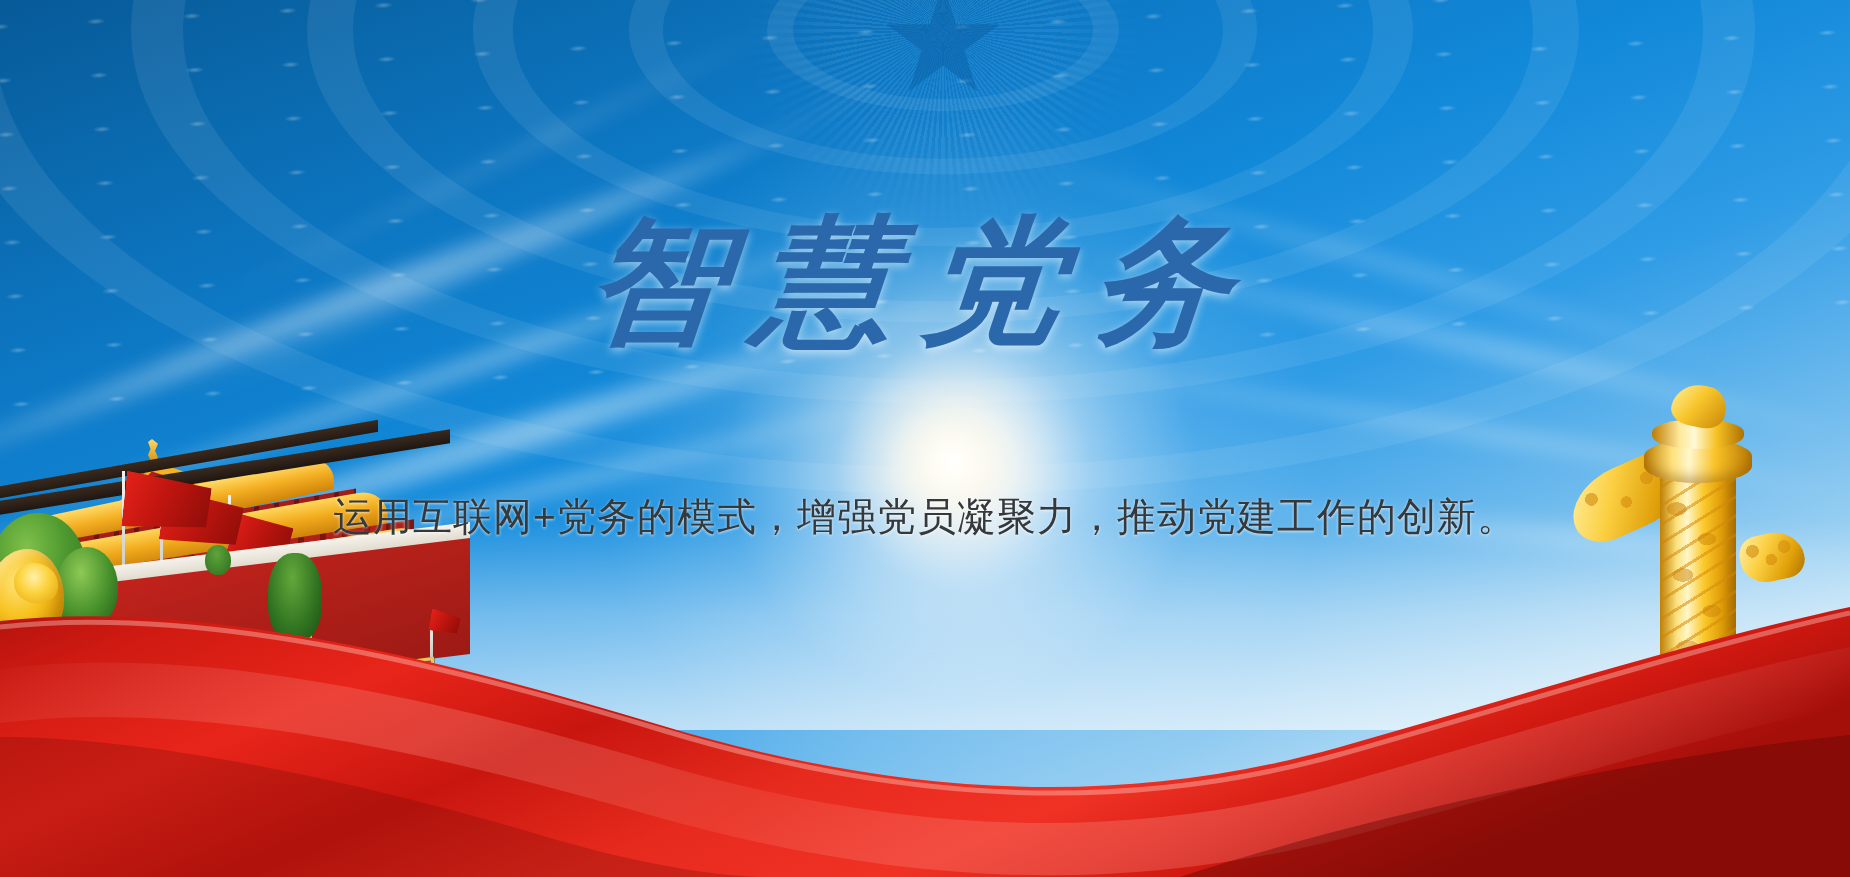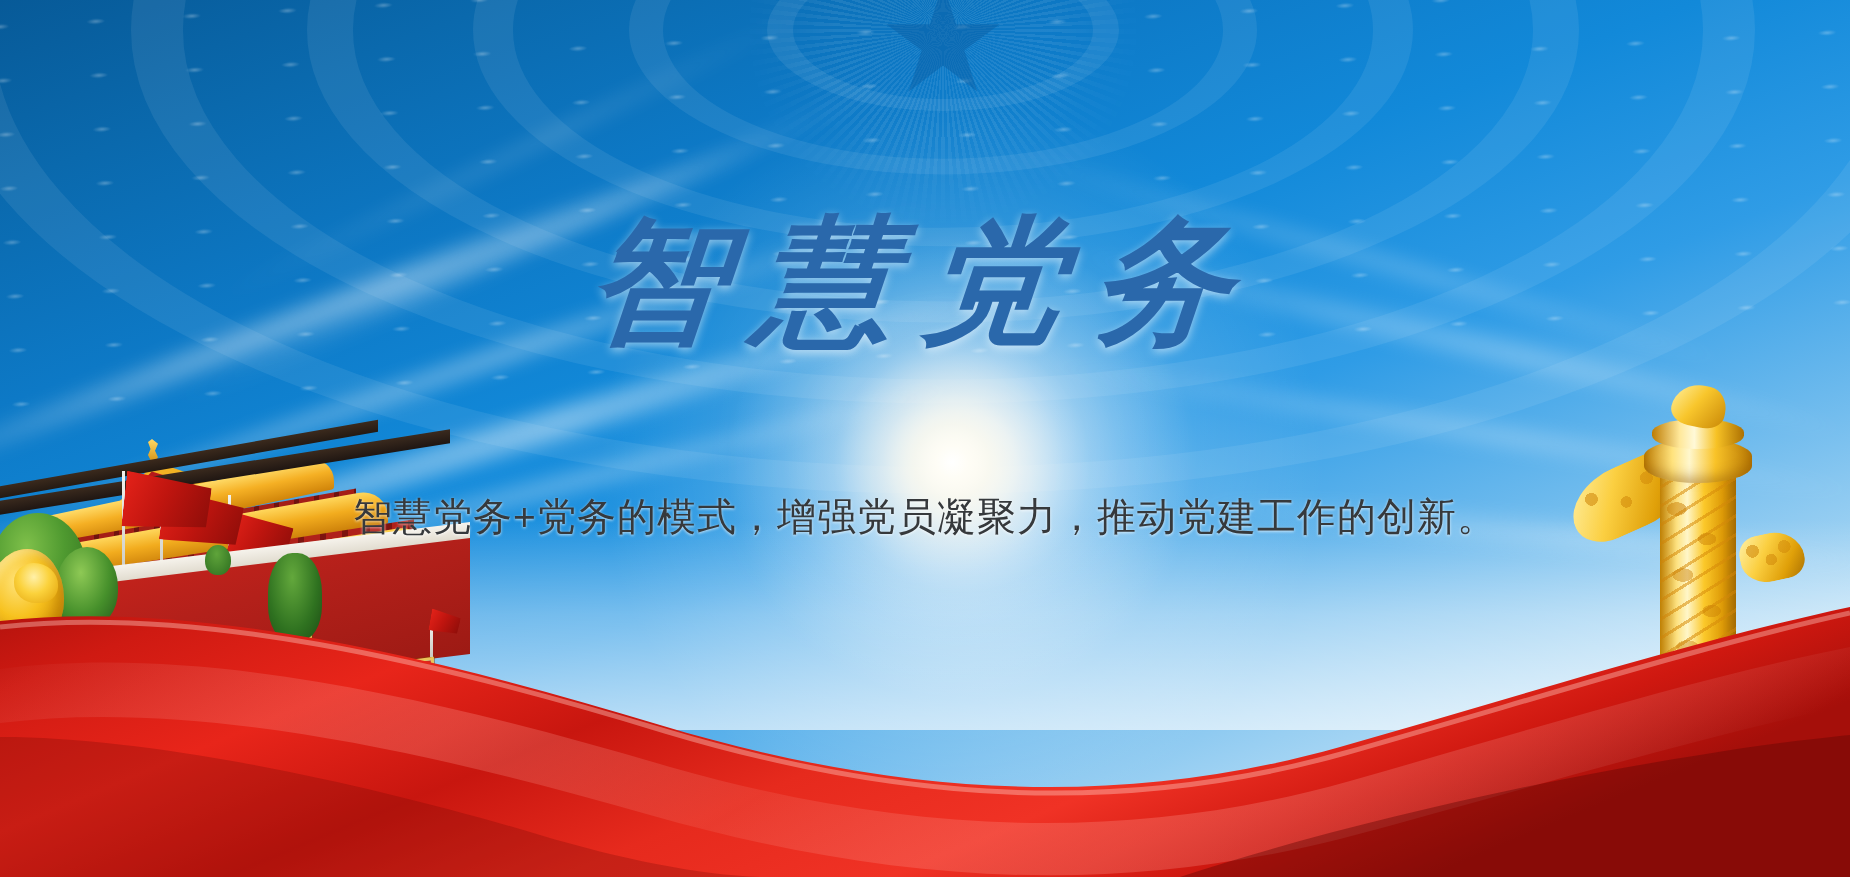--- a/index.html
+++ b/index.html
@@ -654,21 +654,21 @@
     <div class="hb-wing-r hb-wing"></div>
     <div class="hb-shaft"></div>
     <div class="hb-cap"></div>
     <div class="hb-cap2"></div>
     <div class="hb-top"></div>
   </div>
 
   <div class="sunglow"></div>
 
   <div class="title">智慧党务</div>
-  <div class="subtitle">智慧党务+党务的模式，增强党员凝聚力，推动党建工作的创新。</div>
+  <div class="subtitle">运用互联网+党务的模式，增强党员凝聚力，推动党建工作的创新。</div>
 
   <div class="ribbon">
     <svg viewBox="0 0 1850 300" preserveAspectRatio="none" xmlns="http://www.w3.org/2000/svg">
       <defs>
         <linearGradient id="silkA" x1="0" y1="0" x2="1" y2="0.35">
           <stop offset="0%" stop-color="#b3120d"></stop>
           <stop offset="10%" stop-color="#cf1a12"></stop>
           <stop offset="26%" stop-color="#e8251a"></stop>
           <stop offset="42%" stop-color="#c8160f"></stop>
           <stop offset="58%" stop-color="#e62a1d"></stop>

